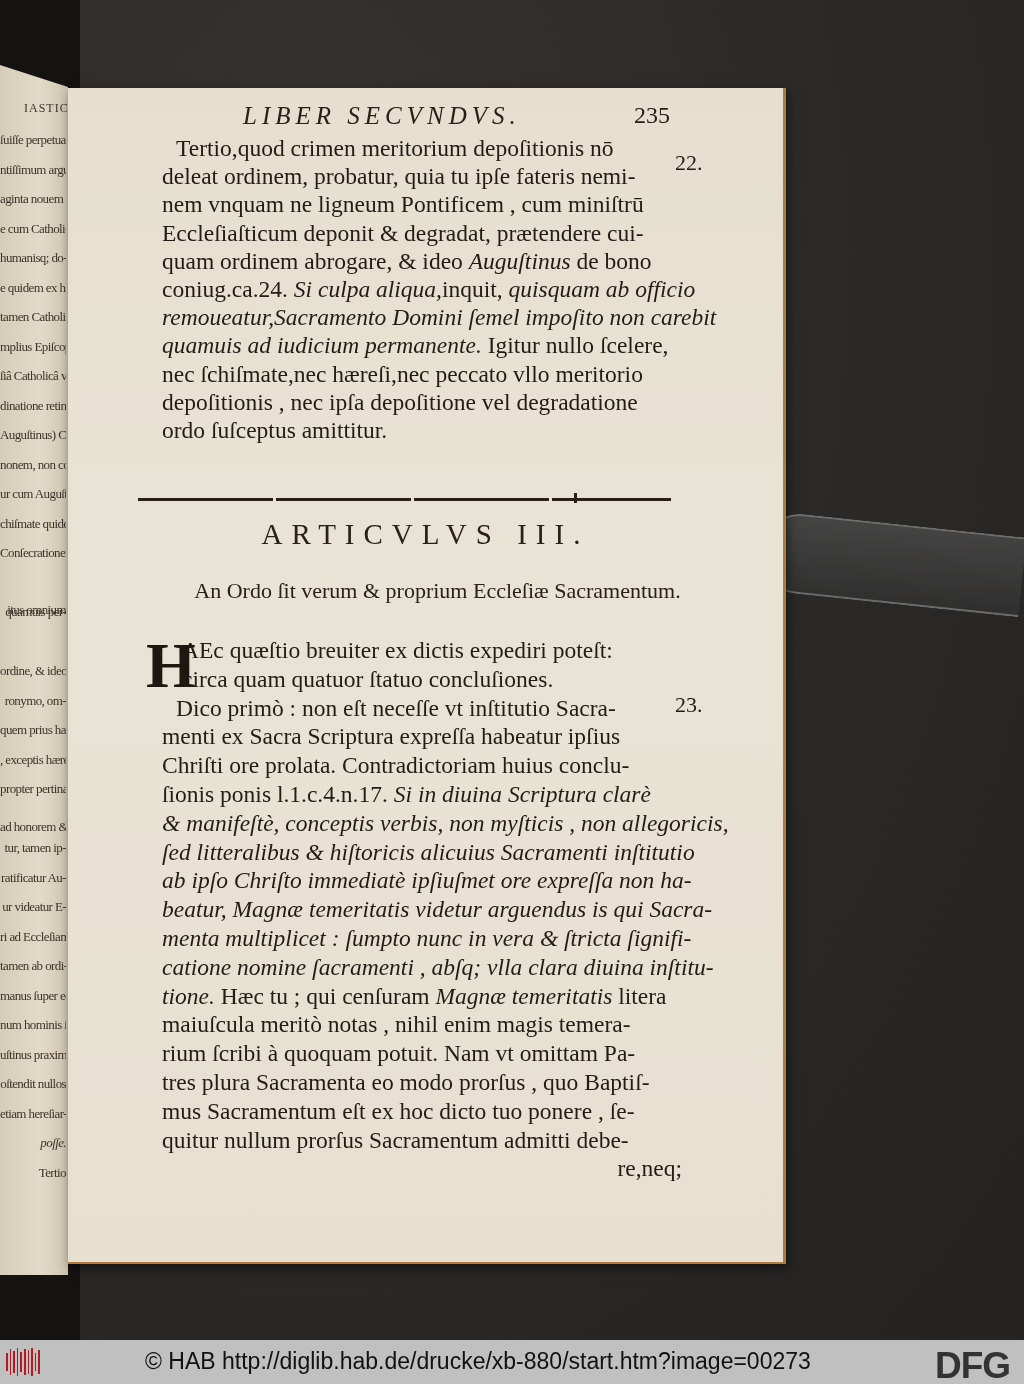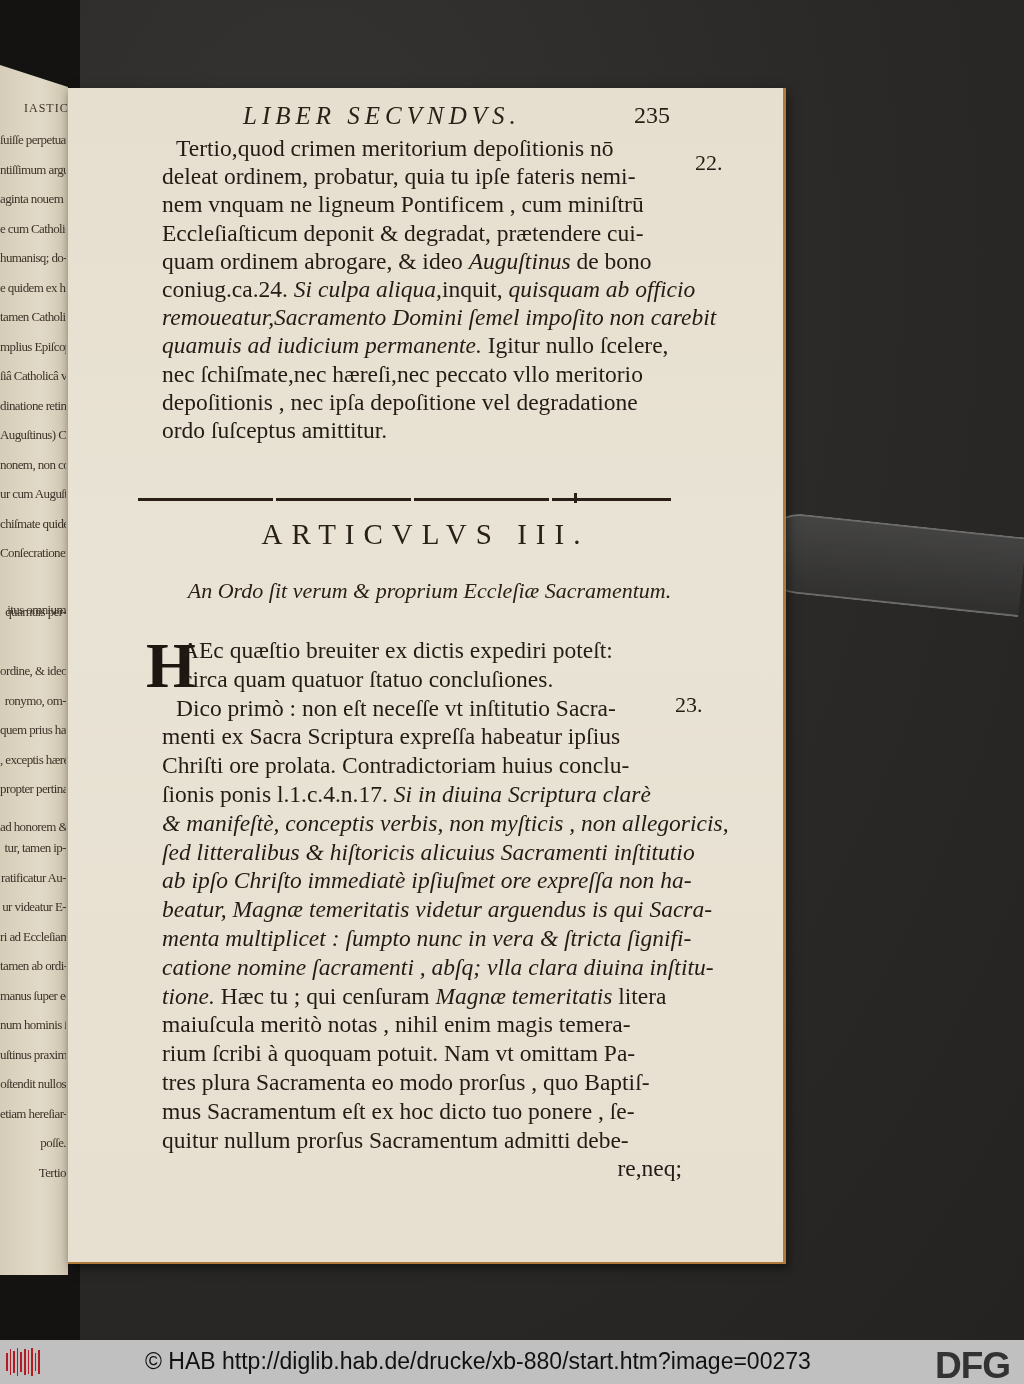--- a/index.html
+++ b/index.html
@@ -51,22 +51,22 @@
   .rule {
     position: absolute; left: 70px; top: 410px; width: 533px; height: 3px;
     background: repeating-linear-gradient(90deg, #2a2018 0 135px, transparent 135px 138px);
   }
   .rule-knot { position: absolute; left: 506px; top: 405px; width: 3px; height: 10px; background: #2a2018; }
   .article-title {
     position: absolute; left: 0; top: 430px; width: 715px; text-align: center;
     font-size: 29px; letter-spacing: 9px; color: #2a2018;
   }
   .article-subtitle {
-    position: absolute; left: 4px; top: 490px; width: 715px; text-align: center;
-    font-style: italic; font-size: 22px; color: #2a2018;
+    position: absolute; left: 12px; top: 490px; width: 715px; text-align: center;
+    font-size: 22px; color: #2a2018;
   }
   .dropcap {
     position: absolute; left: 78px; top: 548px; font-size: 64px; line-height: 60px;
     font-weight: bold; color: #1e1711;
   }
   .body2 { position: absolute; left: 94px; top: 548px; width: 520px; font-size: 23.5px; line-height: 28.8px; color: #231b14; }
   .body2 .line { height: 28.8px; }
   .body2 .first { padding-left: 20px; }
   
   .glass {
@@ -128,31 +128,31 @@
     <div class="frag" style="top: 770px;">tur, tamen ip-</div>
     <div class="frag" style="top: 799.5px;">ratificatur Au-</div>
     <div class="frag" style="top: 829px;">ur videatur E-</div>
     <div class="frag" style="top: 858.5px;">ri ad Eccleſiam,</div>
     <div class="frag" style="top: 888px;">tamen ab ordi-</div>
     <div class="frag" style="top: 917.5px;">manus ſuper eos,</div>
     <div class="frag" style="top: 947px;">num hominis ſed</div>
     <div class="frag" style="top: 976.5px;">uſtinus praxim</div>
     <div class="frag" style="top: 1006px;">oſtendit nullos</div>
     <div class="frag" style="top: 1035.5px;">etiam hereſiar-</div>
-    <div class="frag" style="top: 1065px;">poſſe.</div>
+    <div class="frag" style="top: 1065px; font-style: italic;">poſſe.</div>
     <div class="frag" style="top: 1094.5px;">Tertio</div>
   </div>
 
 <div class="glass"></div>
 
 <div class="page">
   <div class="running-head">LIBER SECVNDVS.</div>
   <div class="page-number">235</div>
 
-  <div class="margin-num" style="left:607px;top:62px;margin-left:20px;">22.</div>
+  <div class="margin-num" style="left:607px;top:62px;">22.</div>
   <div class="margin-num" style="left:607px;top:604px;">23.</div>
 
   <div class="body-text" id="sec1">
       <div class="line indent"><span>Tertio,quod crimen meritorium depoſitionis nō</span></div>
       <div class="line"><span>deleat ordinem, probatur, quia tu ipſe fateris nemi-</span></div>
       <div class="line"><span>nem vnquam ne ligneum Pontificem , cum miniſtrū</span></div>
       <div class="line"><span>Eccleſiaſticum deponit &amp; degradat, prætendere cui-</span></div>
       <div class="line"><span>quam ordinem abrogare, &amp; ideo </span><span class="it">Auguſtinus</span><span> de bono</span></div>
       <div class="line"><span>coniug.ca.24. </span><span class="it">Si culpa aliqua,</span><span>inquit, </span><span class="it">quisquam ab officio</span></div>
       <div class="line"><span class="it">remoueatur,Sacramento Domini ſemel impoſito non carebit</span></div>

